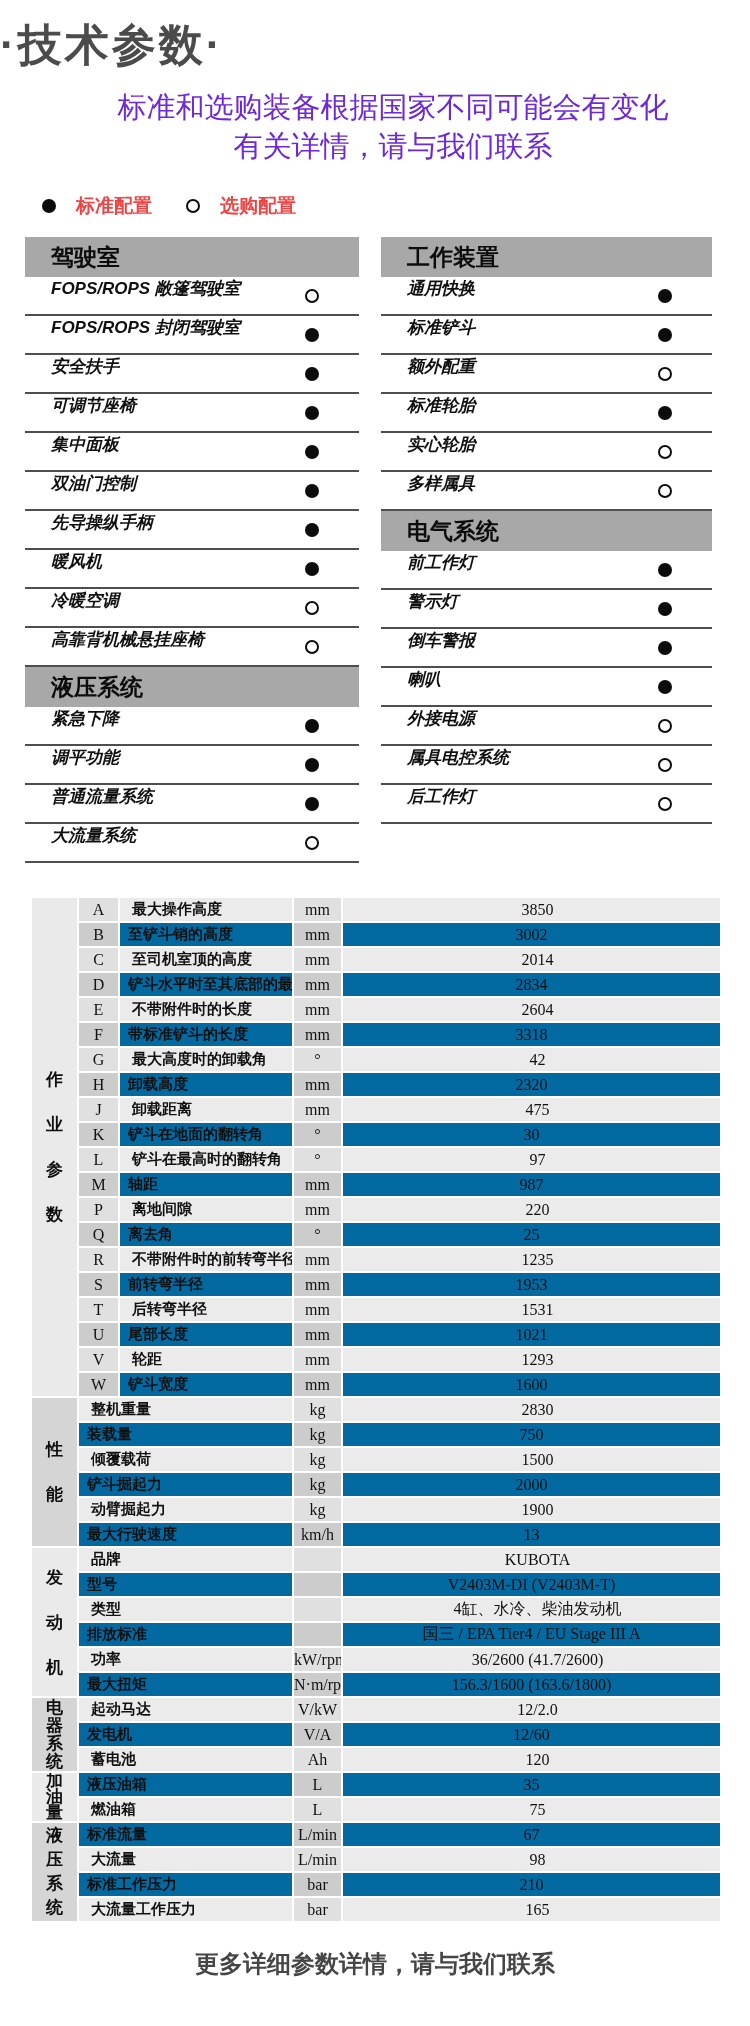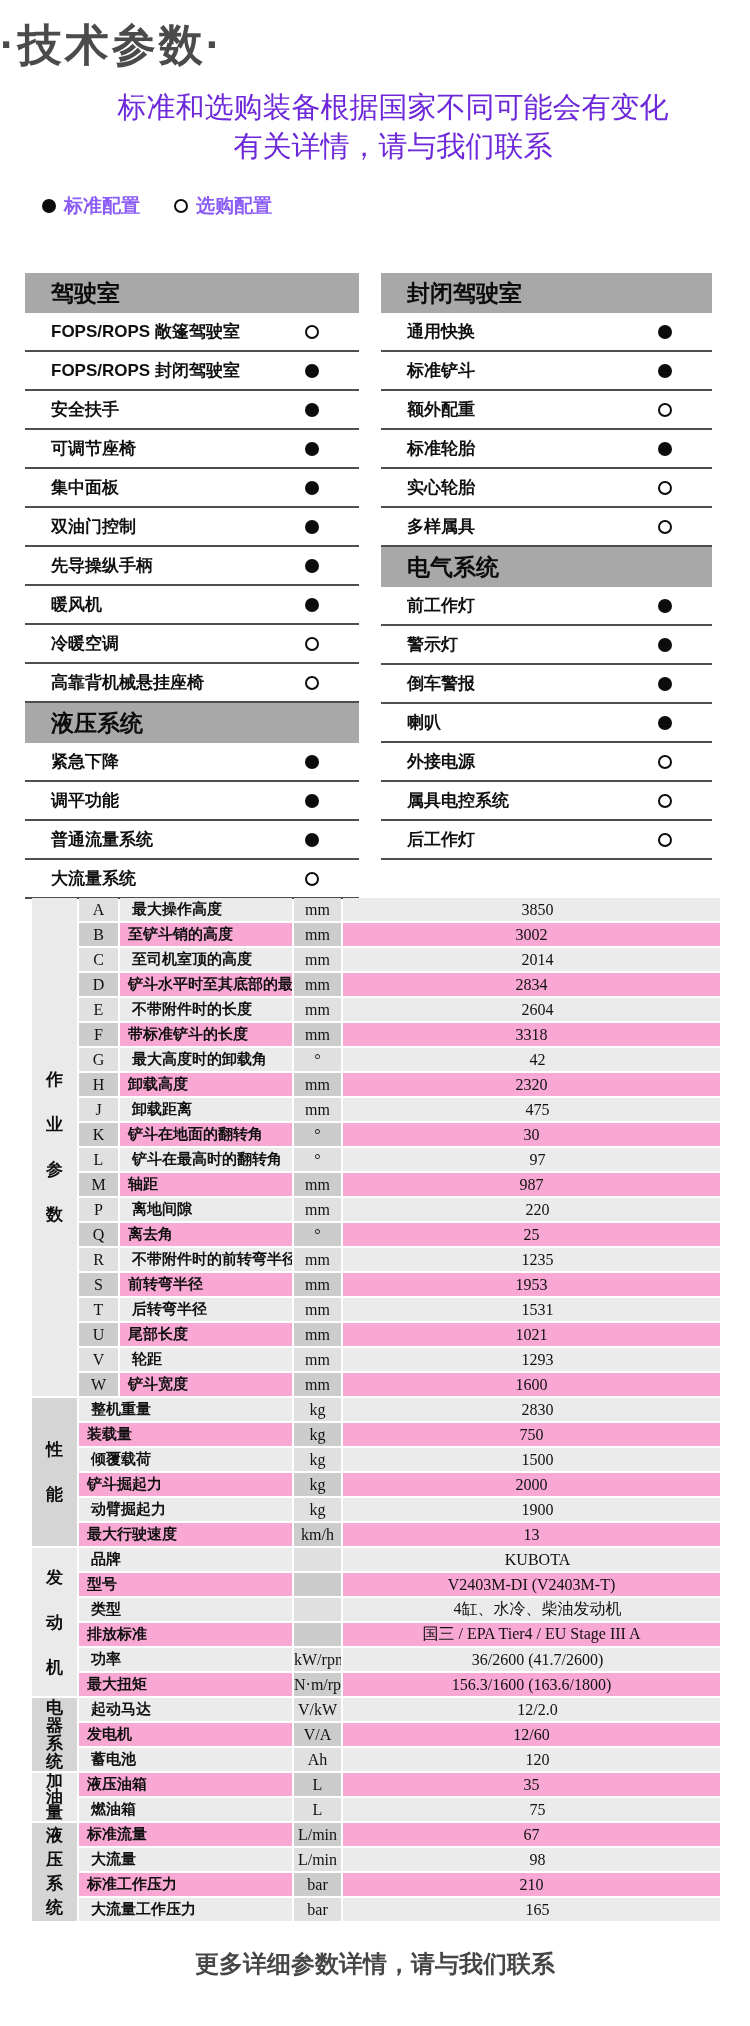--- a/index.html
+++ b/index.html
@@ -10,43 +10,43 @@
          font-size:44px;font-weight:bold;color:#4b4b4b;letter-spacing:3px;}
   .subtitle{position:absolute;left:0;width:100%;text-align:center;font-size:29px;
             font-weight:500;color:#6d28d9;padding-left:18px;}
   .s1{top:88px;}
   .s2{top:127px;}
 
   .legend{position:absolute;left:42px;top:193px;display:flex;align-items:center;}
   .dot{display:inline-block;width:14px;height:14px;border-radius:50%;flex:none;}
   .dot.filled{background:#0c0c0c;}
   .dot.hollow{background:#ffffff;border:2px solid #0c0c0c;box-sizing:border-box;}
-  .legend-label{font-size:19px;font-weight:bold;color:#8b5cf6;margin-left:8px;}
+  .legend-label{font-size:19px;font-weight:bold;color:#ef4444;margin-left:20px;}
   .legend .hollow{margin-left:34px;}
 
-  .cfg-col{position:absolute;top:237px;margin-top:36px;}
+  .cfg-col{position:absolute;top:237px;}
   .cfg-col.left{left:25px;width:334px;}
   .cfg-col.right{left:381px;width:331px;}
   .cfg-header{height:40px;background:#a8a8a8;display:flex;align-items:center;
               padding-left:26px;box-sizing:border-box;font-size:23px;font-weight:bold;color:#0c0c0c;}
   .cfg-row{height:39px;border-bottom:2px solid #4e4e4e;box-sizing:border-box;display:flex;
-           align-items:center;position:relative;padding-left:26px;background:#ffffff;}
+           align-items:flex-start;position:relative;padding-left:26px;background:#ffffff;font-style:italic;}
   .cfg-label{font-size:17px;font-weight:bold;color:#101010;}
   .cfg-row .dot{position:absolute;right:40px;top:50%;transform:translateY(-50%);}
 
   .spec-table{position:absolute;left:30px;top:896px;width:692px;border-collapse:separate;
               border-spacing:2px;table-layout:fixed;font-size:16px;}
   .spec-table td{height:23px;padding:0;text-align:center;vertical-align:middle;color:#111111;
                  overflow:hidden;white-space:nowrap;}
   .spec-table td.lab{text-align:left;padding-left:8px;font-weight:bold;font-size:15px;
                      font-family:"Liberation Sans",sans-serif;}
   .spec-table td.let,.spec-table td.unit,.spec-table td.val{font-family:"Liberation Serif",serif;}
   tr.light td.lab,tr.light td.val{background:#ebebeb;padding-left:12px;}
   tr.light td.let,tr.light td.unit{background:#e0e0e0;}
-  tr.dark td.lab,tr.dark td.val{background:#f9a8d4;}
+  tr.dark td.lab,tr.dark td.val{background:#0369a1;}
   tr.dark td.let,tr.dark td.unit{background:#cccccc;}
   td.sec{font-weight:bold;font-size:17px;font-family:"Liberation Sans",sans-serif;color:#0f0f0f;}
   td.sec.sl{background:#eaeaea;}
   td.sec.sd{background:#d5d5d5;}
   td.sec span{display:block;text-align:center;}
 
   .footer{position:absolute;top:1948px;left:0;width:100%;text-align:center;
           font-size:24px;font-weight:bold;color:#464646;}
 </style>
 </head>
@@ -118,21 +118,21 @@
       <div class="cfg-row">
         <span class="cfg-label">普通流量系统</span>
         <span class="dot filled"></span>
       </div>
       <div class="cfg-row">
         <span class="cfg-label">大流量系统</span>
         <span class="dot hollow"></span>
       </div>
     </div>
   <div class="cfg-col right">
-      <div class="cfg-header">封闭驾驶室</div>
+      <div class="cfg-header">工作装置</div>
       <div class="cfg-row">
         <span class="cfg-label">通用快换</span>
         <span class="dot filled"></span>
       </div>
       <div class="cfg-row">
         <span class="cfg-label">标准铲斗</span>
         <span class="dot filled"></span>
       </div>
       <div class="cfg-row">
         <span class="cfg-label">额外配重</span>

